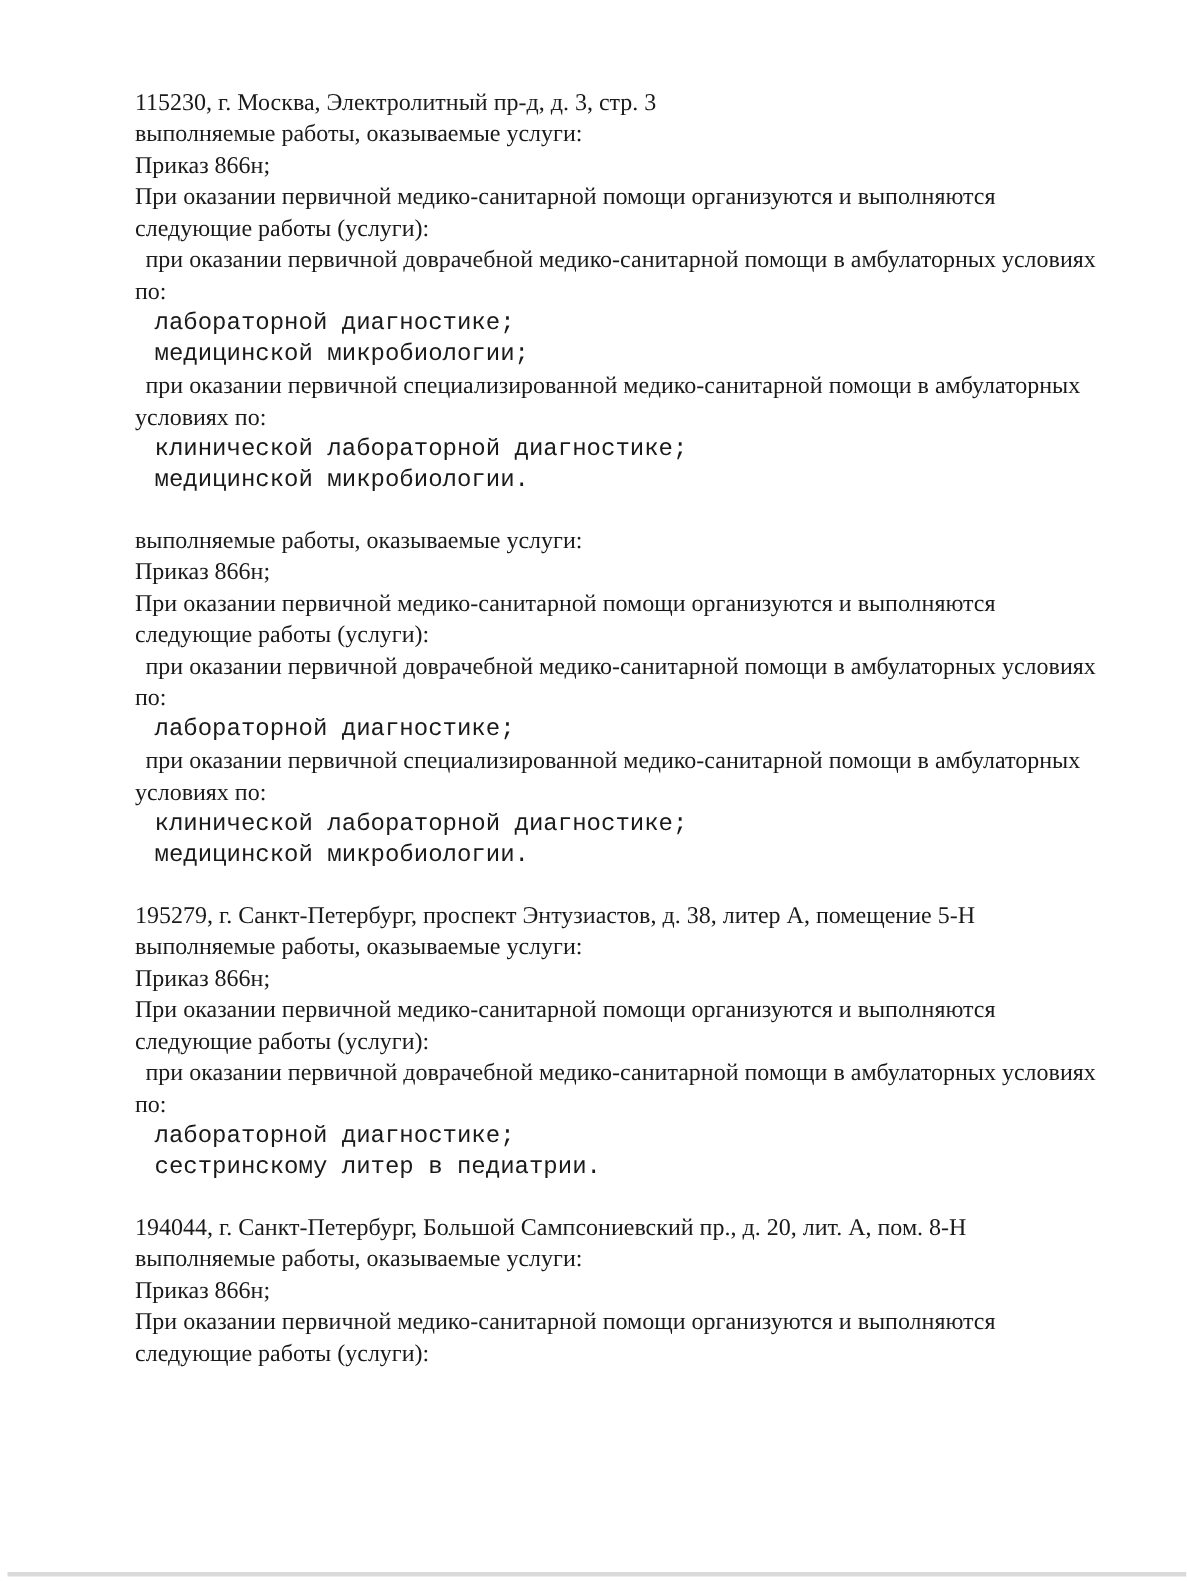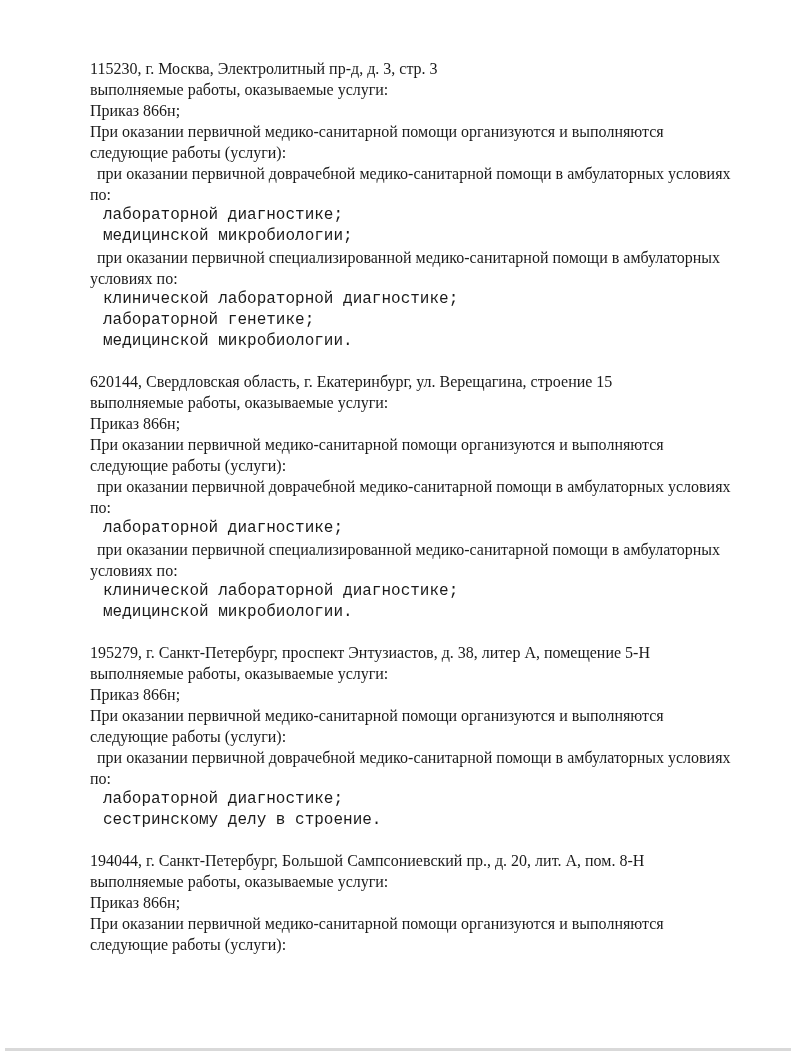--- a/index.html
+++ b/index.html
@@ -53,44 +53,42 @@
   <section class="loc">
     <p class="line">115230, г. Москва, Электролитный пр-д, д. 3, стр. 3</p>
     <p class="line">выполняемые работы, оказываемые услуги:</p>
     <p class="line">Приказ 866н;</p>
     <p class="line">При оказании первичной медико-санитарной помощи организуются и выполняются следующие работы (услуги):</p>
     <p class="line cat">при оказании первичной доврачебной медико-санитарной помощи в амбулаторных условиях по:</p>
     <p class="line item">лабораторной диагностике;</p>
     <p class="line item">медицинской микробиологии;</p>
     <p class="line cat">при оказании первичной специализированной медико-санитарной помощи в амбулаторных условиях по:</p>
     <p class="line item">клинической лабораторной диагностике;</p>
-    <p class="line item">лабораторной генетике;</p>
     <p class="line item">медицинской микробиологии.</p>
   </section>
 
   <section class="loc">
-    <p class="line">620144, Свердловская область, г. Екатеринбург, ул. Верещагина, строение 15</p>
     <p class="line">выполняемые работы, оказываемые услуги:</p>
     <p class="line">Приказ 866н;</p>
     <p class="line">При оказании первичной медико-санитарной помощи организуются и выполняются следующие работы (услуги):</p>
     <p class="line cat">при оказании первичной доврачебной медико-санитарной помощи в амбулаторных условиях по:</p>
     <p class="line item">лабораторной диагностике;</p>
     <p class="line cat">при оказании первичной специализированной медико-санитарной помощи в амбулаторных условиях по:</p>
     <p class="line item">клинической лабораторной диагностике;</p>
     <p class="line item">медицинской микробиологии.</p>
   </section>
 
   <section class="loc">
     <p class="line">195279, г. Санкт-Петербург, проспект Энтузиастов, д. 38, литер А, помещение 5-Н</p>
     <p class="line">выполняемые работы, оказываемые услуги:</p>
     <p class="line">Приказ 866н;</p>
     <p class="line">При оказании первичной медико-санитарной помощи организуются и выполняются следующие работы (услуги):</p>
     <p class="line cat">при оказании первичной доврачебной медико-санитарной помощи в амбулаторных условиях по:</p>
     <p class="line item">лабораторной диагностике;</p>
-    <p class="line item">сестринскому делу в строение.</p>
+    <p class="line item">сестринскому литер в педиатрии.</p>
   </section>
 
   <section class="loc">
     <p class="line">194044, г. Санкт-Петербург, Большой Сампсониевский пр., д. 20, лит. А, пом. 8-Н</p>
     <p class="line">выполняемые работы, оказываемые услуги:</p>
     <p class="line">Приказ 866н;</p>
     <p class="line">При оказании первичной медико-санитарной помощи организуются и выполняются следующие работы (услуги):</p>
   </section>
 
 </div>

